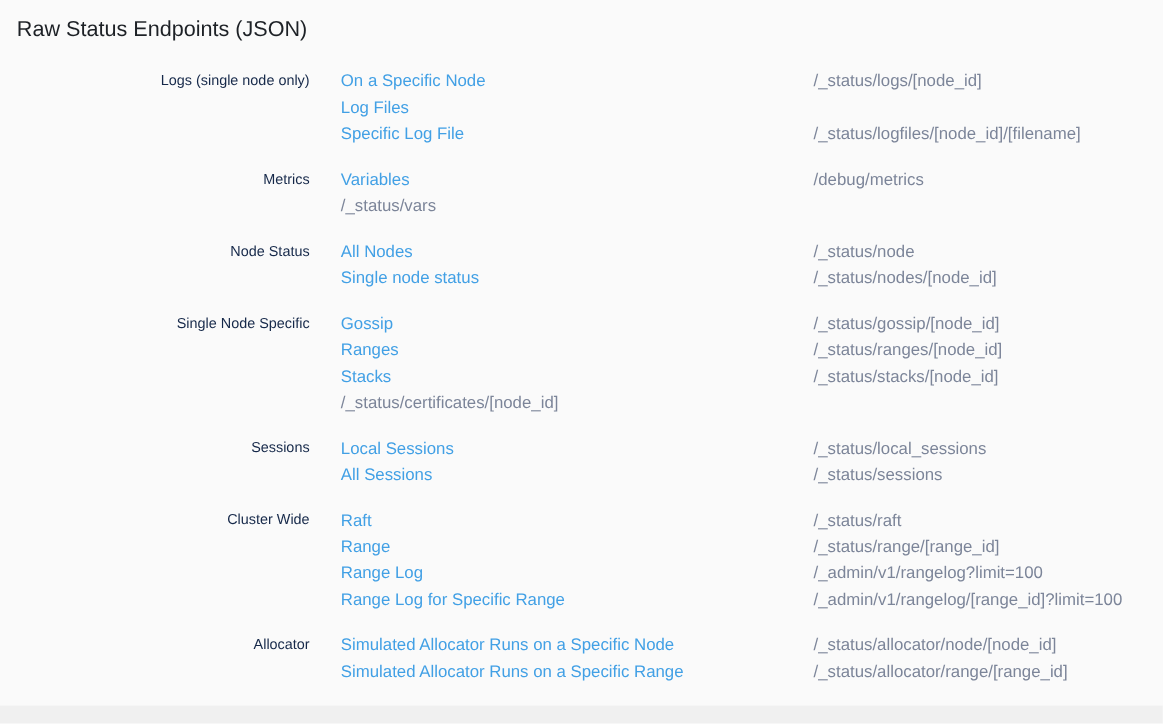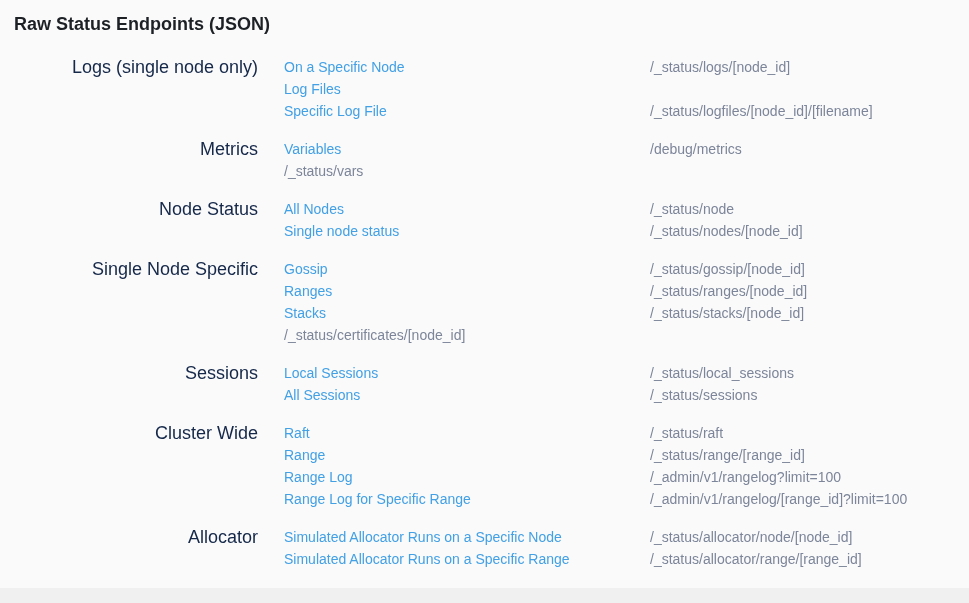--- a/index.html
+++ b/index.html
@@ -22,43 +22,44 @@
     overflow: hidden;
     position: relative;
     font-family: "Liberation Sans", sans-serif;
   }
   .page {
     padding: 13px 0 0 14px;
   }
   .title {
     font-size: 18px;
     line-height: 22px;
-    font-weight: 700;
+    font-weight: 400;
     color: var(--title);
     margin: 0 0 21px 0;
   }
   .group {
     display: flex;
     margin-bottom: 16px;
   }
   .category {
     width: 244px;
     flex: 0 0 244px;
     text-align: right;
     color: var(--category);
-    font-size: 18px;
+    font-size: 12px;
     line-height: 22px;
   }
   .entries {
     margin-left: 26px;
   }
   .entry {
     display: flex;
     font-size: 14px;
     line-height: 22px;
+    gap: 28px;
   }
   .link {
     width: 366px;
     flex: 0 0 366px;
     color: var(--link);
     text-decoration: none;
     cursor: pointer;
   }
   .path {
     color: var(--path);

